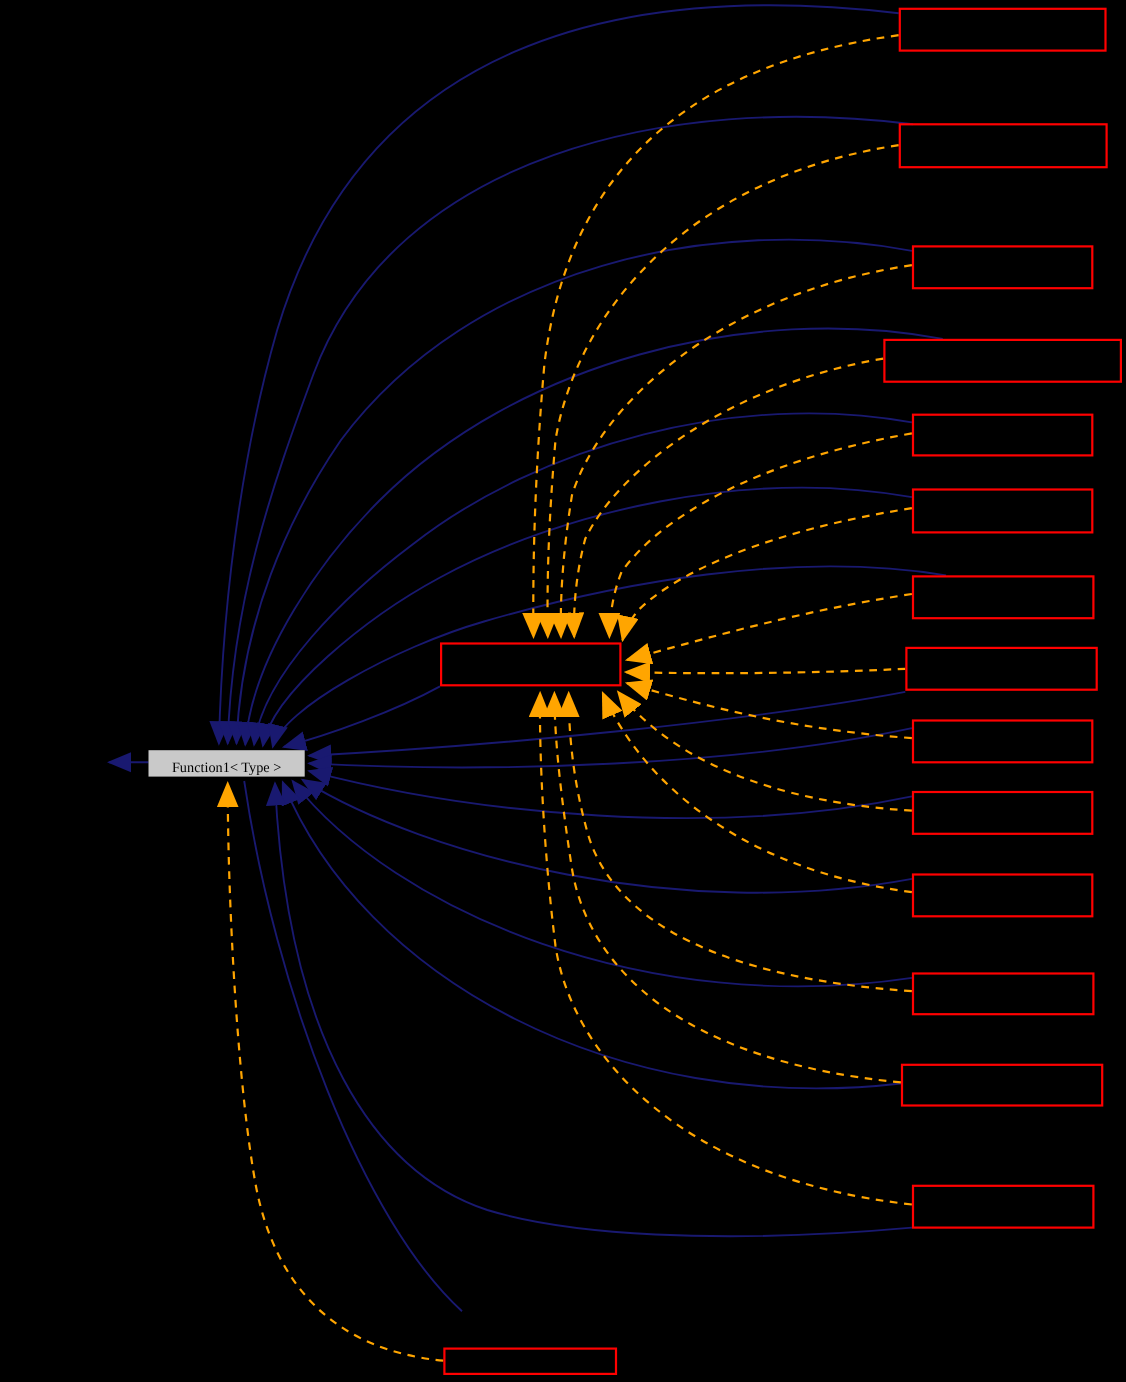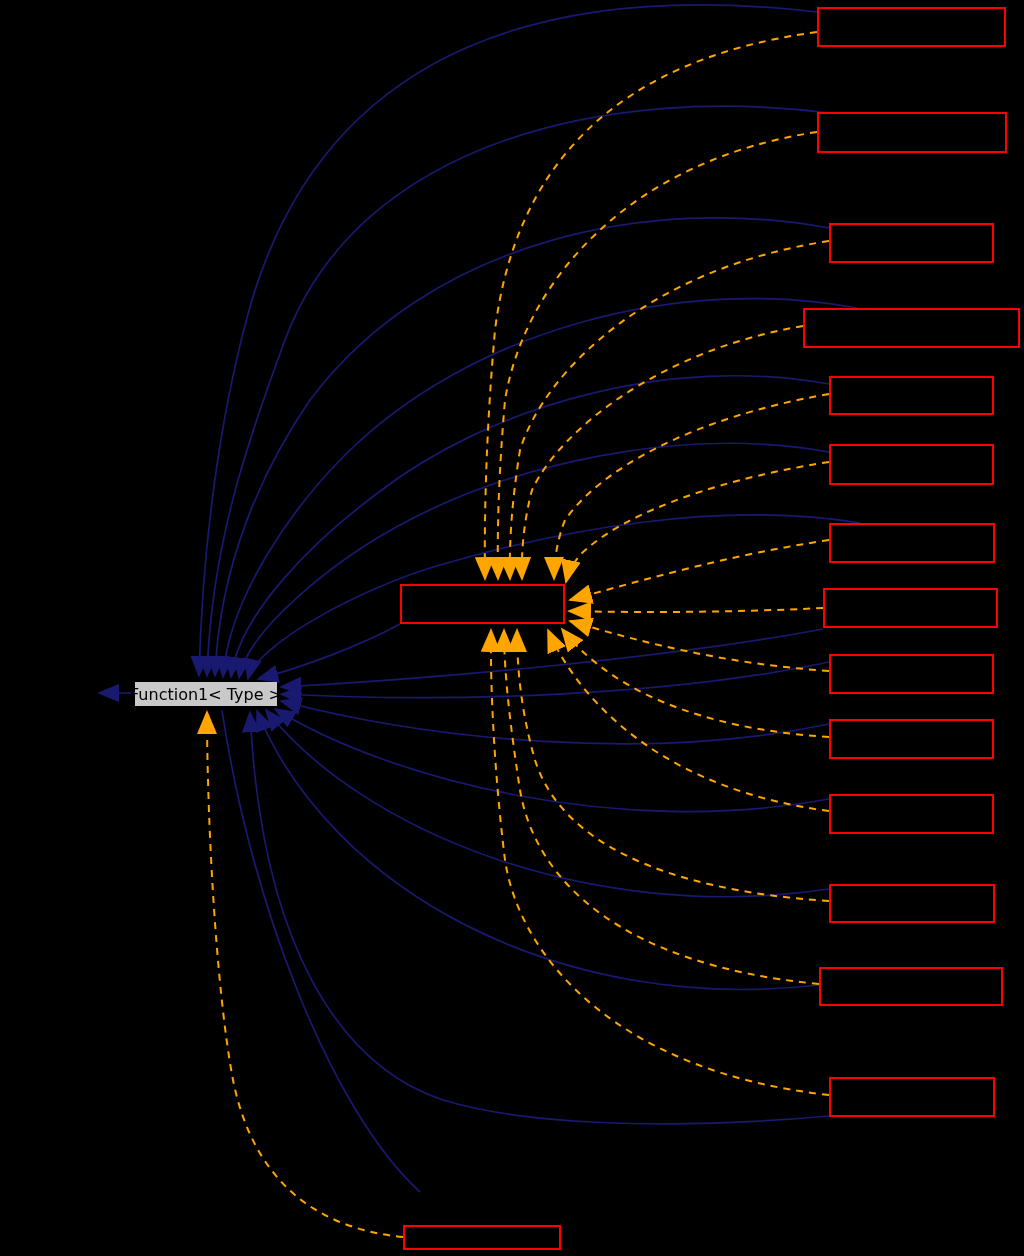--- a/index.html
+++ b/index.html
@@ -13,22 +13,22 @@
   html,body{margin:0;padding:0;background:var(--bg);}
   #canvas{position:relative;width:1024px;height:1256px;background:var(--bg);overflow:hidden;
           font-family:"DejaVu Sans","Liberation Sans",sans-serif;}
   #edges{position:absolute;left:0;top:0;width:1024px;height:1256px;}
   .be{stroke:var(--solid);stroke-width:1.7;fill:none;}
   .oe{stroke:var(--dashed);stroke-width:2;fill:none;stroke-dasharray:7 6;}
   .bhead{fill:var(--solid);}
   .ohead{fill:var(--dashed);}
   .rnode{position:absolute;border:2px solid var(--nodeborder);background:transparent;box-sizing:border-box;}
   .cnode{position:absolute;background:var(--centerfill);color:var(--centertext);
-         display:flex;align-items:center;justify-content:center;
-         font-size:16px;white-space:nowrap;box-sizing:border-box;}
+         display:flex;align-items:flex-end;justify-content:center;
+         font-size:13px;white-space:nowrap;box-sizing:border-box;font-family:Liberation Serif, serif;}
 </style>
 </head>
 <body>
 
 <div id="canvas">
 
   <svg id="edges" viewBox="0 0 1024 1256" xmlns="http://www.w3.org/2000/svg">
     <defs>
       <marker id="mb" viewBox="0 0 12 10" refX="11" refY="5" markerWidth="13" markerHeight="11" orient="auto">
         <path class="bhead" d="M0,0 L12,5 L0,10 z"></path>

